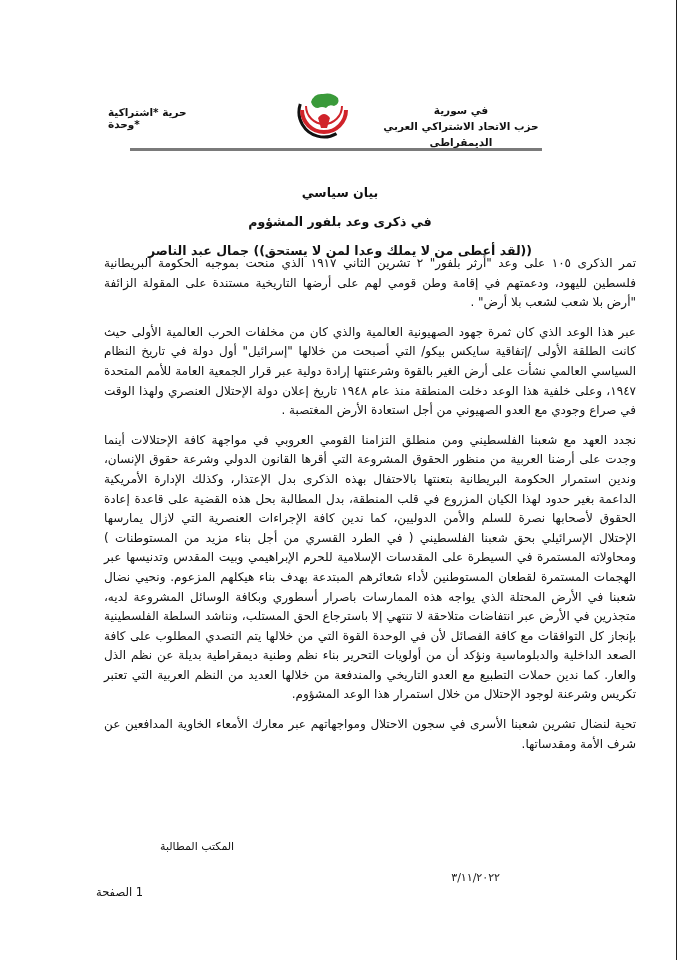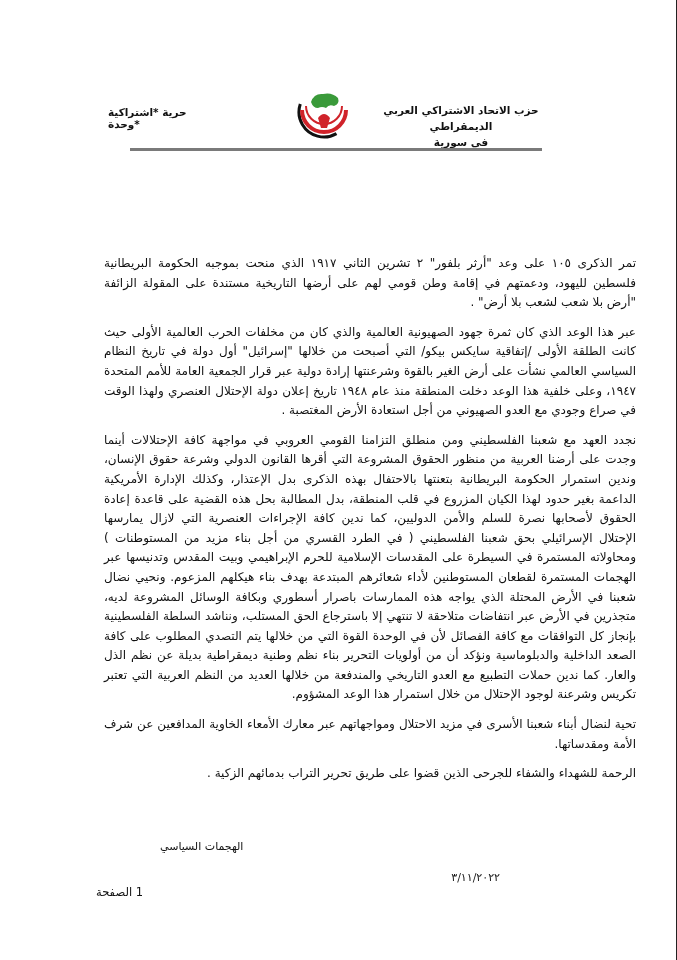--- a/index.html
+++ b/index.html
@@ -30,47 +30,51 @@
 
     .footer { position: absolute; top: 885px; left: 96px; font-size: 11.5px; direction: rtl; text-align: right; }
   </style>
 </head>
 <body>
 
 <div class="page">
 
   <div class="header">
     <div class="header-right">
+      <div>في سورية</div>
       <div>حزب الاتحاد الاشتراكي العربي الديمقراطي</div>
-      <div>في سورية</div>
     </div>
 
     <div class="logo">
       <svg width="56" height="56" viewBox="0 0 56 56">
         <circle cx="28" cy="28" r="25" fill="none" stroke="#111" stroke-width="3" stroke-dasharray="60 200" transform="rotate(60 28 28)"></circle>
         <path d="M6 26 A22 22 0 0 0 50 26" fill="none" stroke="#d0232a" stroke-width="4"></path>
         <path d="M10 22 A18 18 0 0 0 46 22" fill="none" stroke="#d0232a" stroke-width="2"></path>
         <path d="M15 18 Q18 9 27 10 Q36 8 42 14 Q44 20 38 22 Q33 20 30 24 Q26 22 22 24 Q17 24 15 18 Z" fill="#3a9a3a"></path>
         <path d="M22 34 Q28 26 34 34 L31 44 L25 44 Z" fill="#d0232a"></path>
       </svg>
     </div>
 
     <div class="header-left">حرية *اشتراكية *وحدة</div>
   </div>
   <div class="header-rule"></div>
 
+  <div class="titles">
+    <div>بيان سياسي</div>
+    <div>في ذكرى وعد بلفور المشؤوم</div>
+    <div>((لقد أعطى من لا يملك وعدا لمن لا يستحق)) جمال عبد الناصر</div>
+  </div>
 
   <div class="body">
     <p>تمر الذكرى ١٠٥ على وعد "أرثر بلفور" ٢ تشرين الثاني ١٩١٧ الذي منحت بموجبه الحكومة البريطانية فلسطين لليهود، ودعمتهم في إقامة وطن قومي لهم على أرضها التاريخية مستندة على المقولة الزائفة "أرض بلا شعب لشعب بلا أرض" .</p>
     <p>عبر هذا الوعد الذي كان ثمرة جهود الصهيونية العالمية والذي كان من مخلفات الحرب العالمية الأولى حيث كانت الطلقة الأولى /إتفاقية سايكس بيكو/ التي أصبحت من خلالها "إسرائيل" أول دولة في تاريخ النظام السياسي العالمي نشأت على أرض الغير بالقوة وشرعنتها إرادة دولية عبر قرار الجمعية العامة للأمم المتحدة ١٩٤٧، وعلى خلفية هذا الوعد دخلت المنطقة منذ عام ١٩٤٨ تاريخ إعلان دولة الإحتلال العنصري ولهذا الوقت في صراع وجودي مع العدو الصهيوني من أجل استعادة الأرض المغتصبة .</p>
     <p>نجدد العهد مع شعبنا الفلسطيني ومن منطلق التزامنا القومي العروبي في مواجهة كافة الإحتلالات أينما وجدت على أرضنا العربية من منظور الحقوق المشروعة التي أقرها القانون الدولي وشرعة حقوق الإنسان، وندين استمرار الحكومة البريطانية بتعنتها بالاحتفال بهذه الذكرى بدل الإعتذار، وكذلك الإدارة الأمريكية الداعمة بغير حدود لهذا الكيان المزروع في قلب المنطقة، بدل المطالبة بحل هذه القضية على قاعدة إعادة الحقوق لأصحابها نصرة للسلم والأمن الدوليين، كما ندين كافة الإجراءات العنصرية التي لازال يمارسها الإحتلال الإسرائيلي بحق شعبنا الفلسطيني ( في الطرد القسري من أجل بناء مزيد من المستوطنات ) ومحاولاته المستمرة في السيطرة على المقدسات الإسلامية للحرم الإبراهيمي وبيت المقدس وتدنيسها عبر الهجمات المستمرة لقطعان المستوطنين لأداء شعائرهم المبتدعة بهدف بناء هيكلهم المزعوم. ونحيي نضال شعبنا في الأرض المحتلة الذي يواجه هذه الممارسات باصرار أسطوري وبكافة الوسائل المشروعة لديه، متجذرين في الأرض عبر انتفاضات متلاحقة لا تنتهي إلا باسترجاع الحق المستلب، ونناشد السلطة الفلسطينية بإنجاز كل التوافقات مع كافة الفصائل لأن في الوحدة القوة التي من خلالها يتم التصدي المطلوب على كافة الصعد الداخلية والدبلوماسية ونؤكد أن من أولويات التحرير بناء نظم وطنية ديمقراطية بديلة عن نظم الذل والعار. كما ندين حملات التطبيع مع العدو التاريخي والمندفعة من خلالها العديد من النظم العربية التي تعتبر تكريس وشرعنة لوجود الإحتلال من خلال استمرار هذا الوعد المشؤوم.</p>
-    <p>تحية لنضال أبناء شعبنا الأسرى في مزيد الاحتلال ومواجهاتهم عبر معارك الأمعاء الخاوية المدافعين عن شرف الأمة ومقدساتها.</p>
-    <p>الرحمة للشهداء والشفاء للجرحى الذين قضوا على طريق تحرير التراب بدمائهم الزكية .</p>
+    <p>تحية لنضال تشرين شعبنا الأسرى في سجون الاحتلال ومواجهاتهم عبر معارك الأمعاء الخاوية المدافعين عن شرف الأمة ومقدساتها.</p>
   </div>
 
   <div class="signature">
     <span class="sig-date">٣/١١/٢٠٢٢</span>
-    <span class="sig-office">الهجمات السياسي</span>
+    <span class="sig-office">المكتب المطالبة</span>
   </div>
 
   <div class="footer">1 الصفحة</div>
 </div>
 <div class="right-border"></div>
 
 </body></html>

